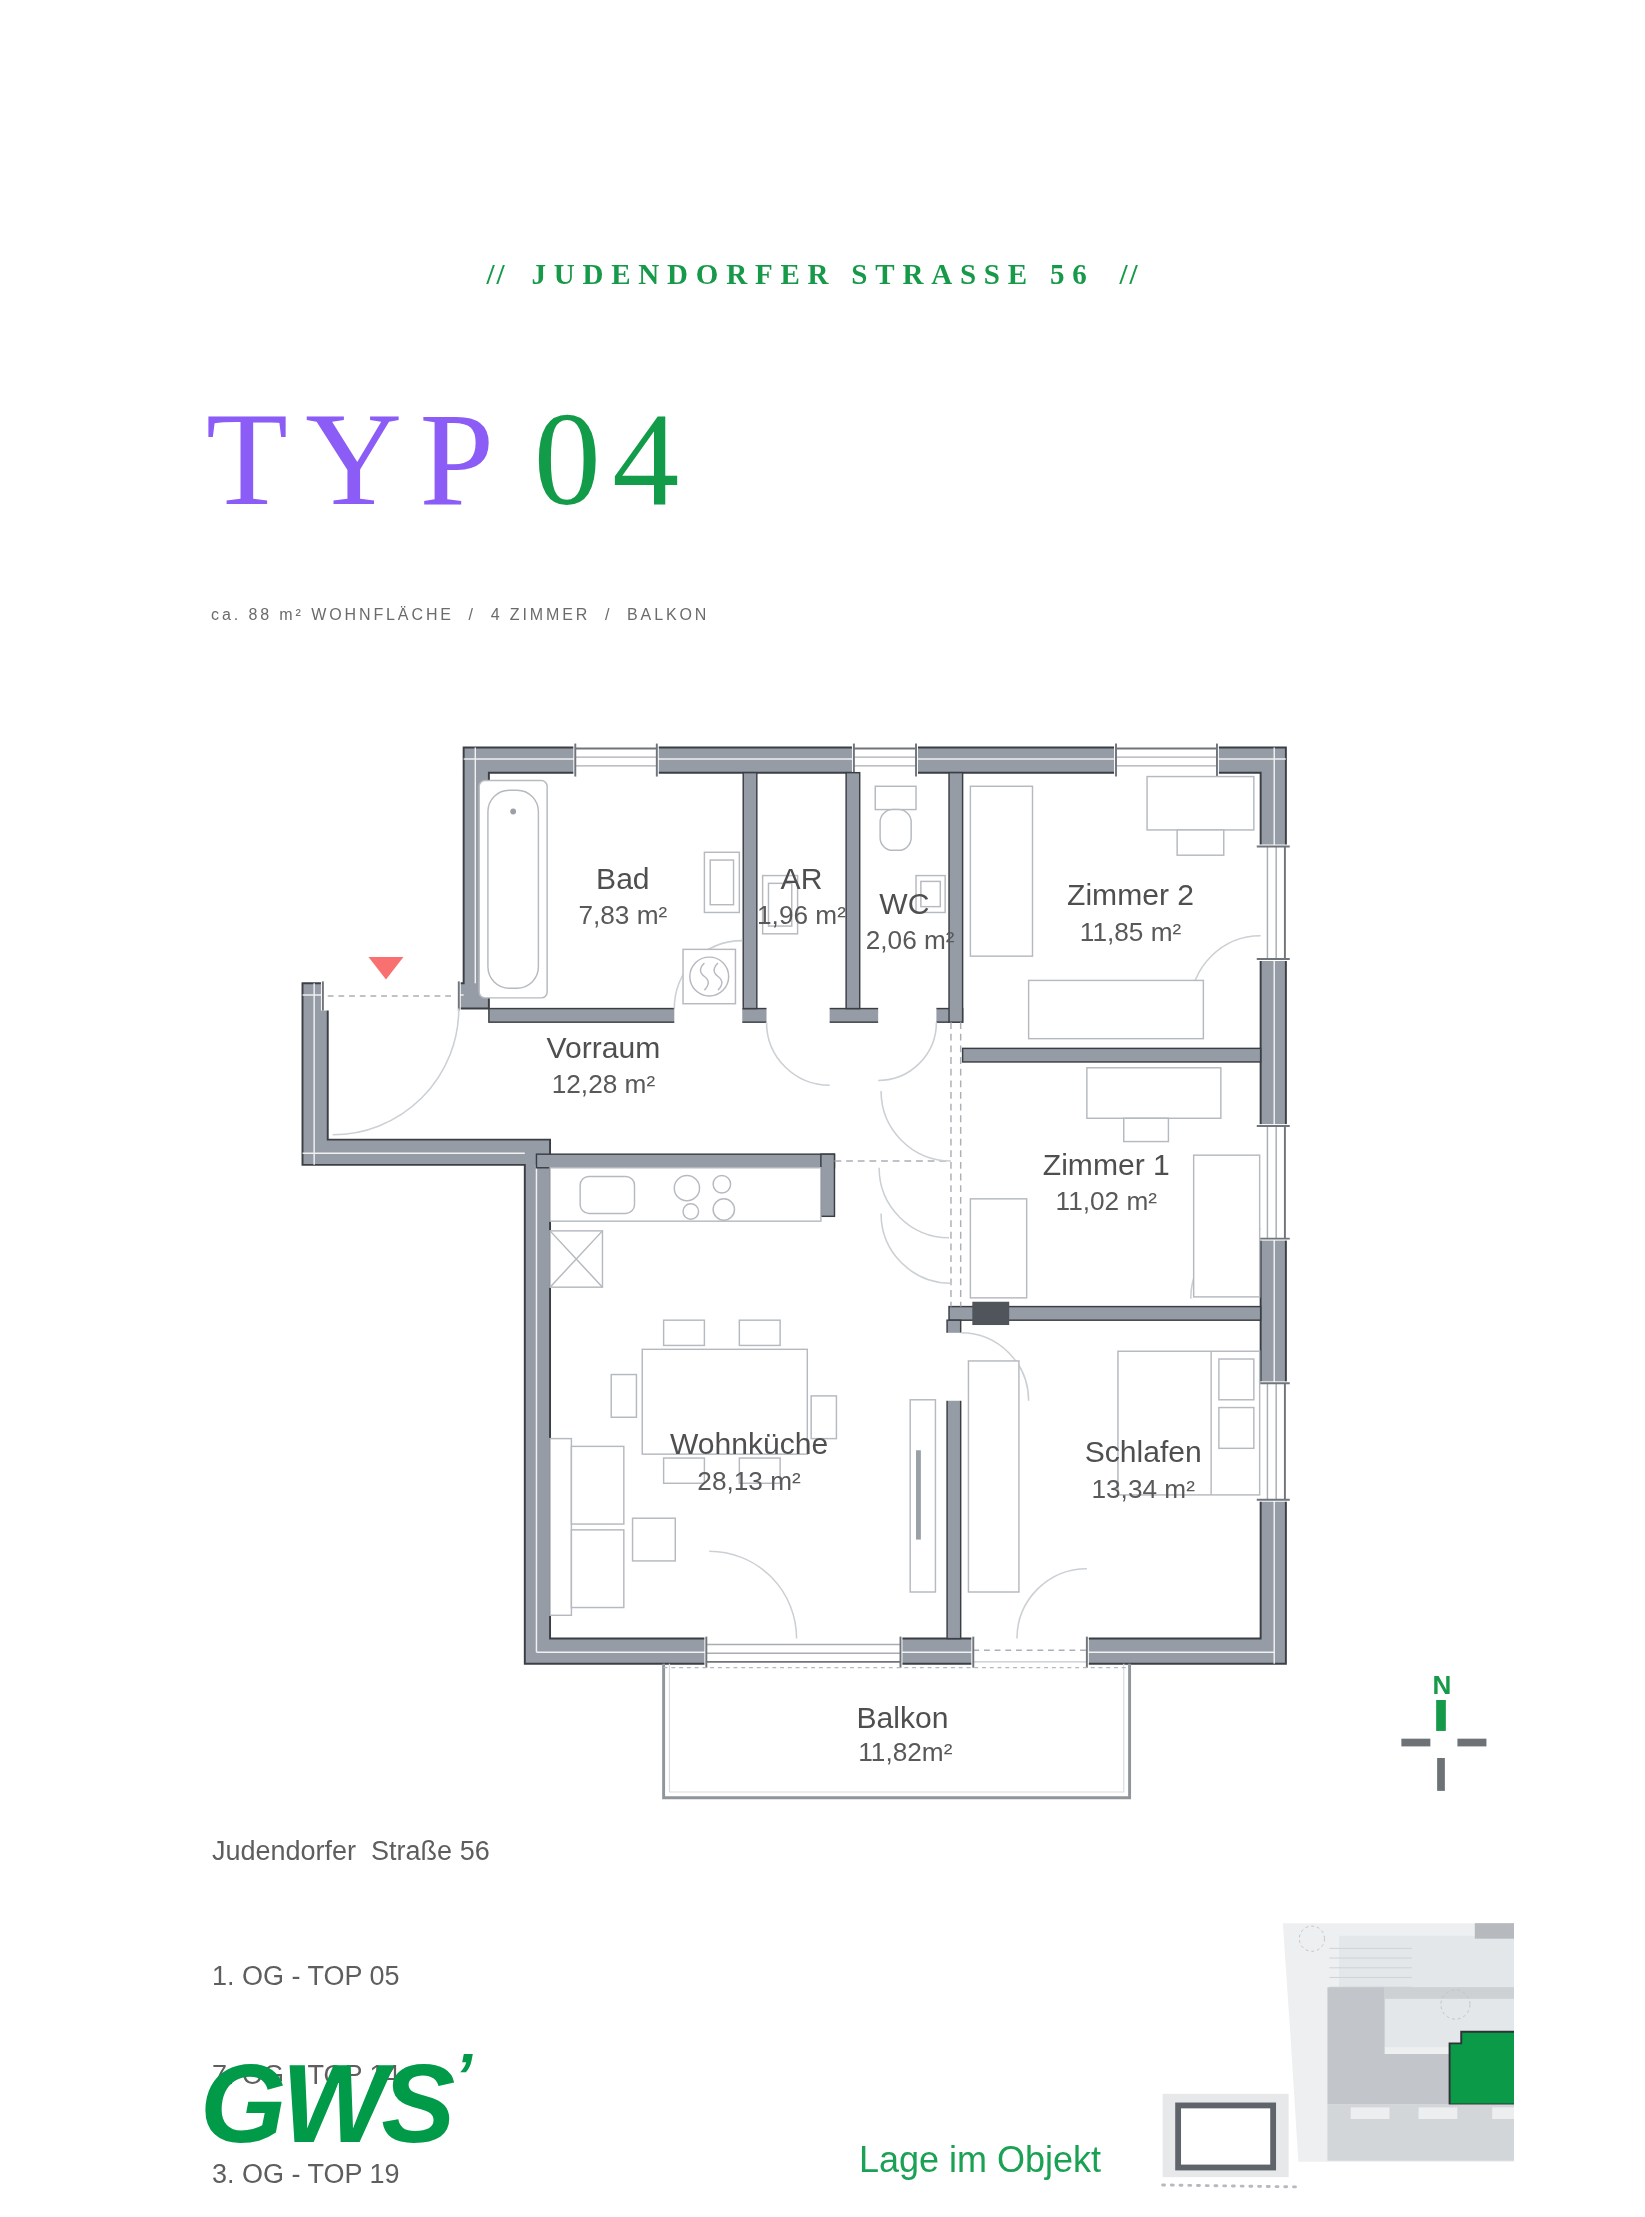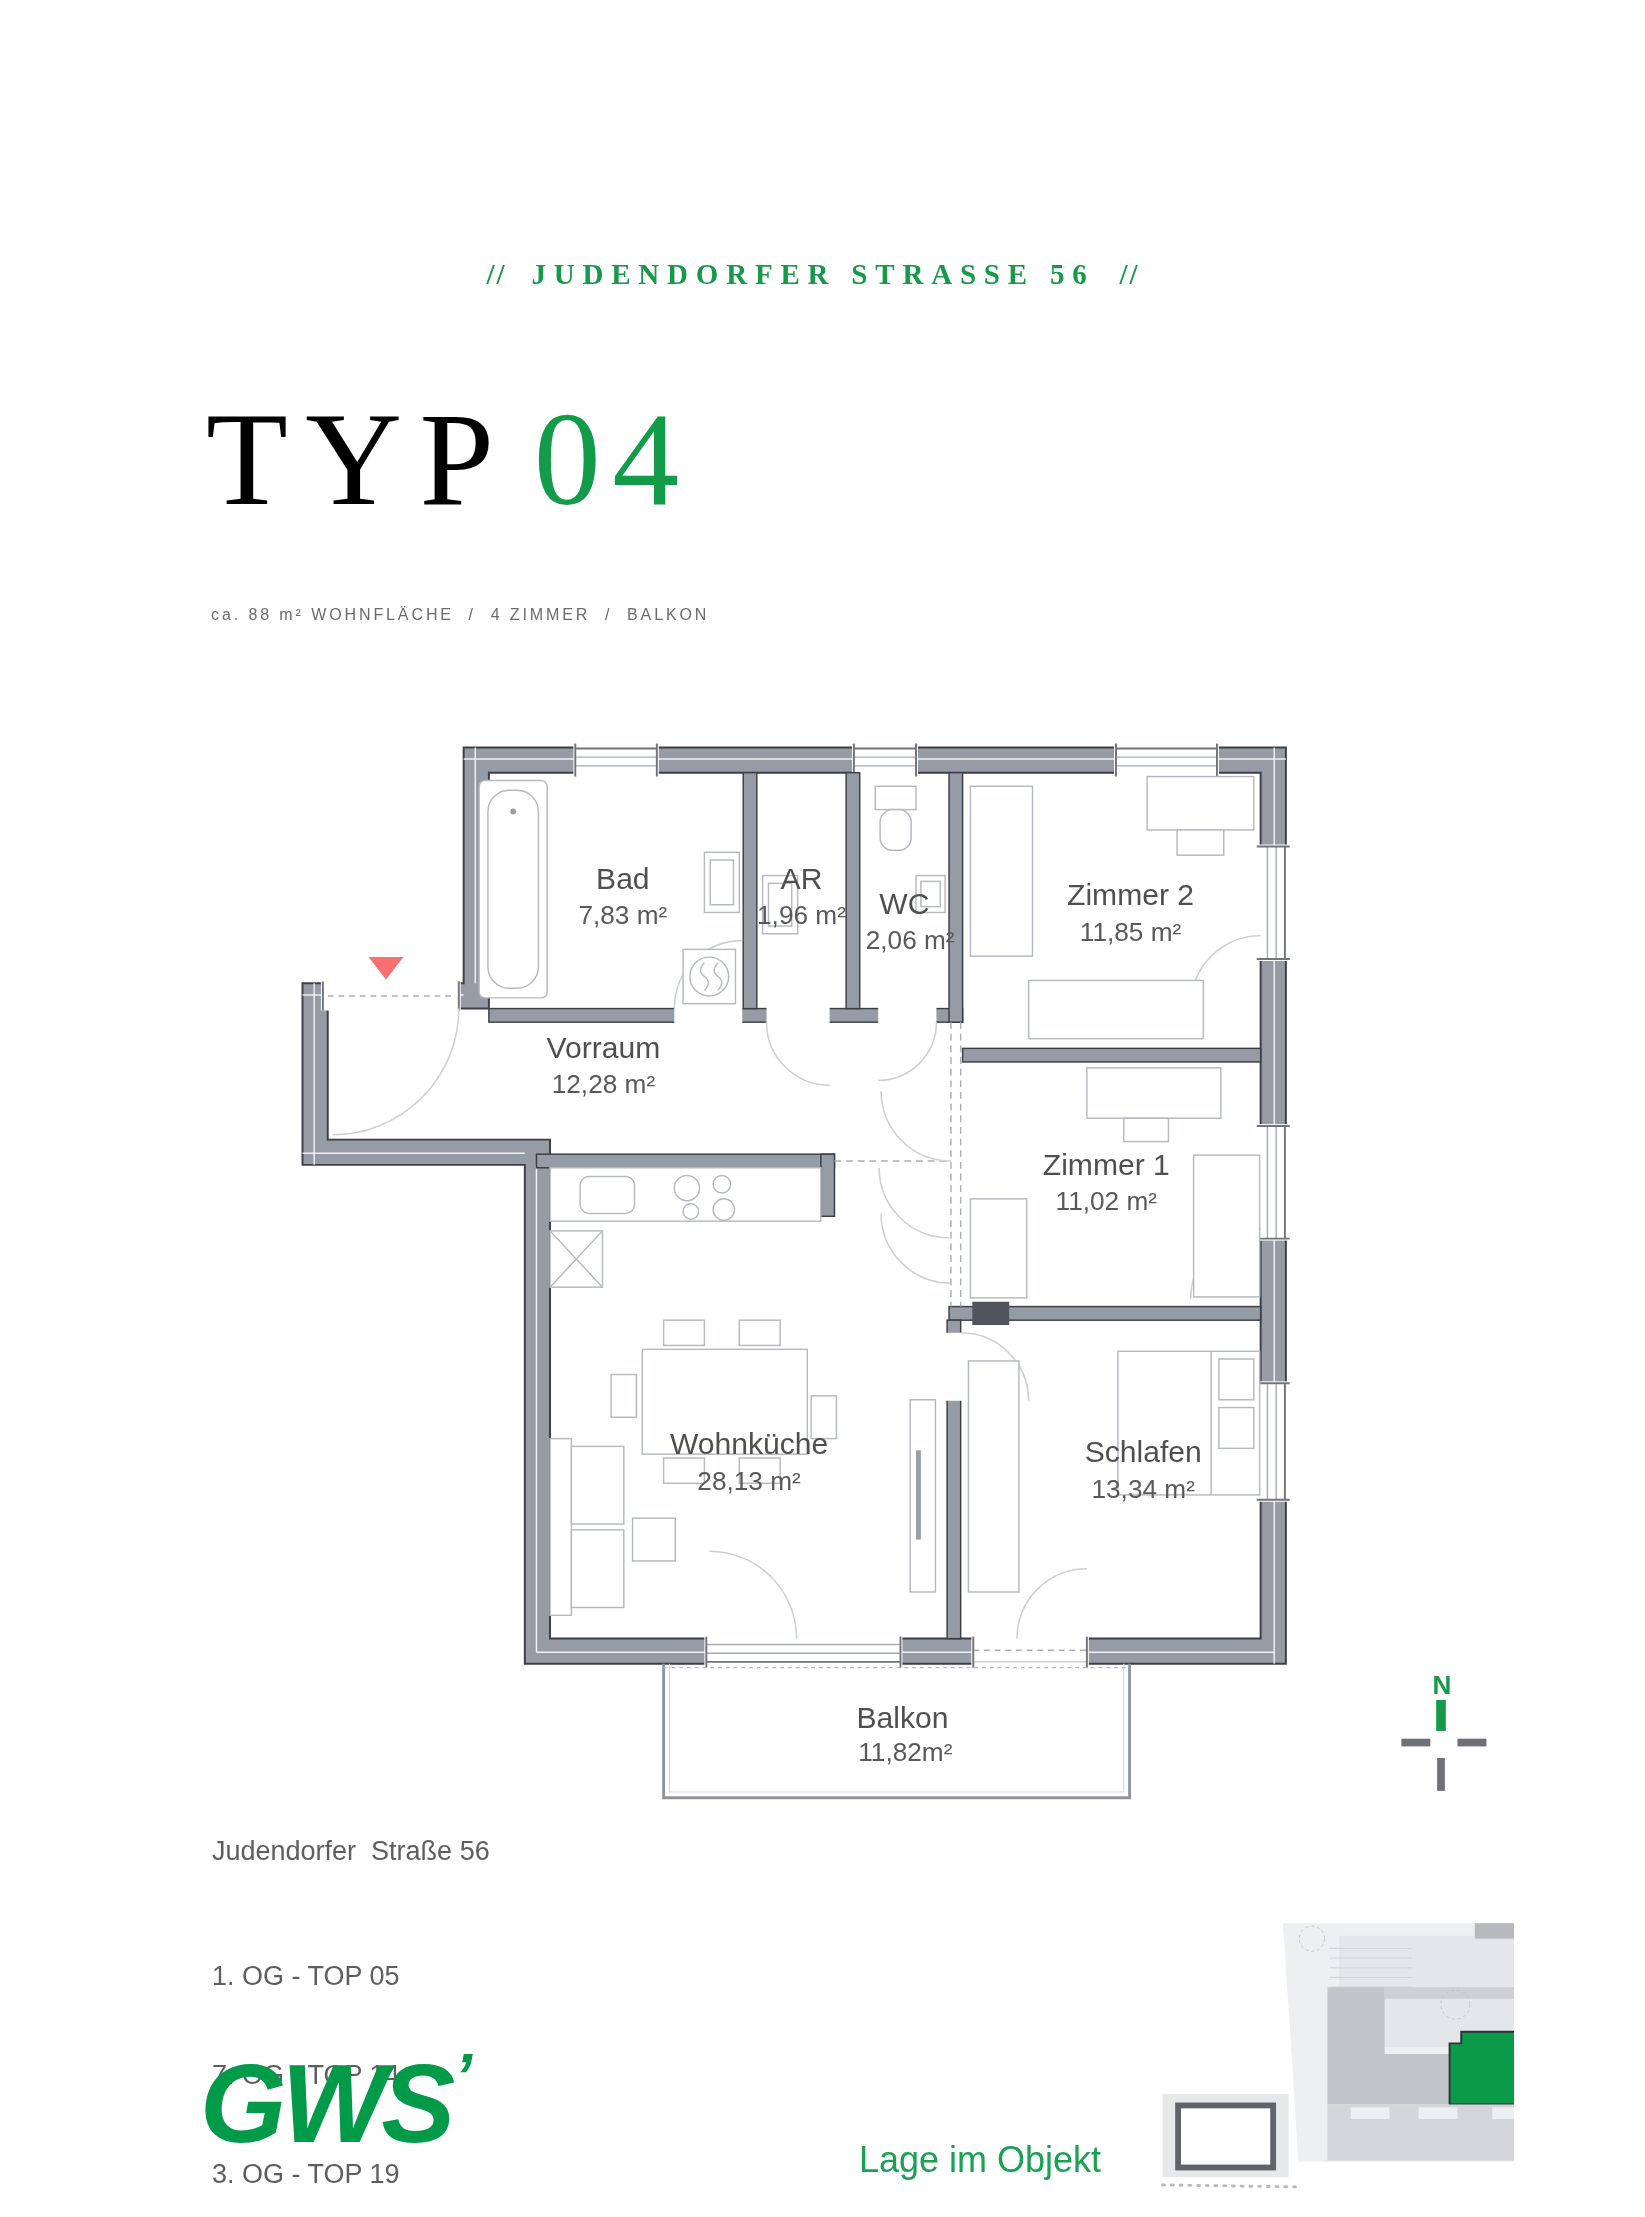--- a/index.html
+++ b/index.html
@@ -8,21 +8,21 @@
 
   
   .tagline{position:absolute;top:258px;left:0;width:100%;text-align:center;padding-left:56px;
            font-family:"Liberation Serif",serif;font-weight:700;font-size:29px;
            letter-spacing:7.8px;color:#17994a;}
   .tagline .sl{margin:0 25px;letter-spacing:1.9px;}
 
   
   .title{position:absolute;left:206px;top:386px;font-family:"Liberation Serif",serif;
          font-size:134px;line-height:1.1;white-space:nowrap;}
-  .title .typ{color:#000000;letter-spacing:17.5px;}
+  .title .typ{color:#8b5cf6;letter-spacing:17.5px;}
   .title .num{color:#129b49;letter-spacing:11.6px;margin-left:22px;}
 
   .subtitle{position:absolute;left:211px;top:569px;font-size:16px;letter-spacing:2.9px;
             color:#6b6b6b;white-space:pre;margin-top:37px;}
 
   
   .addr{position:absolute;left:212px;top:1836px;font-size:27px;color:#5e5e5e;white-space:pre;}
   .units{position:absolute;left:212px;top:1894px;font-size:27px;color:#5e5e5e;
          line-height:33px;white-space:pre;}
 

